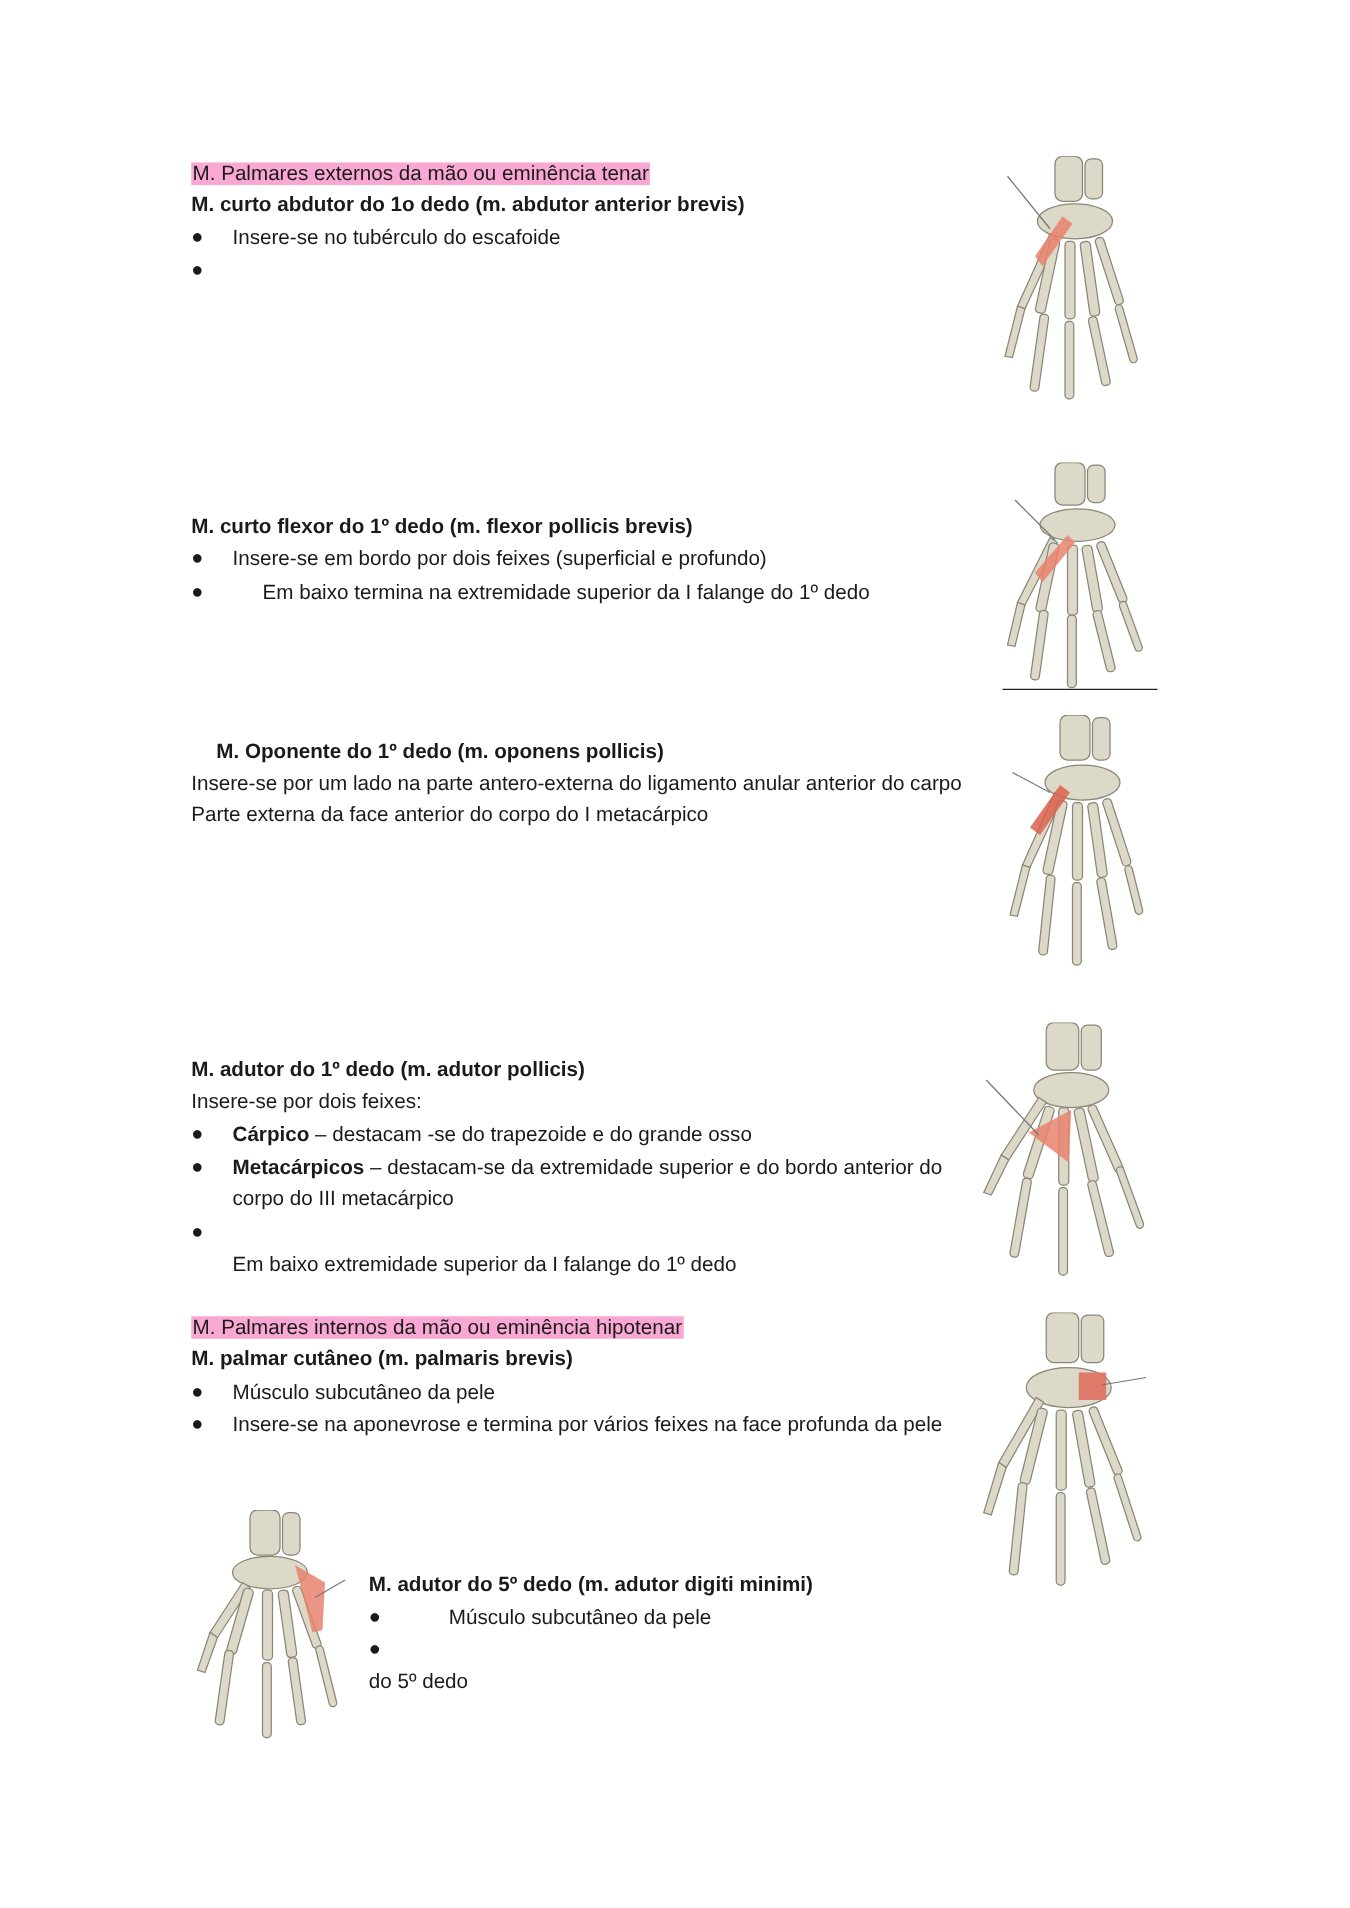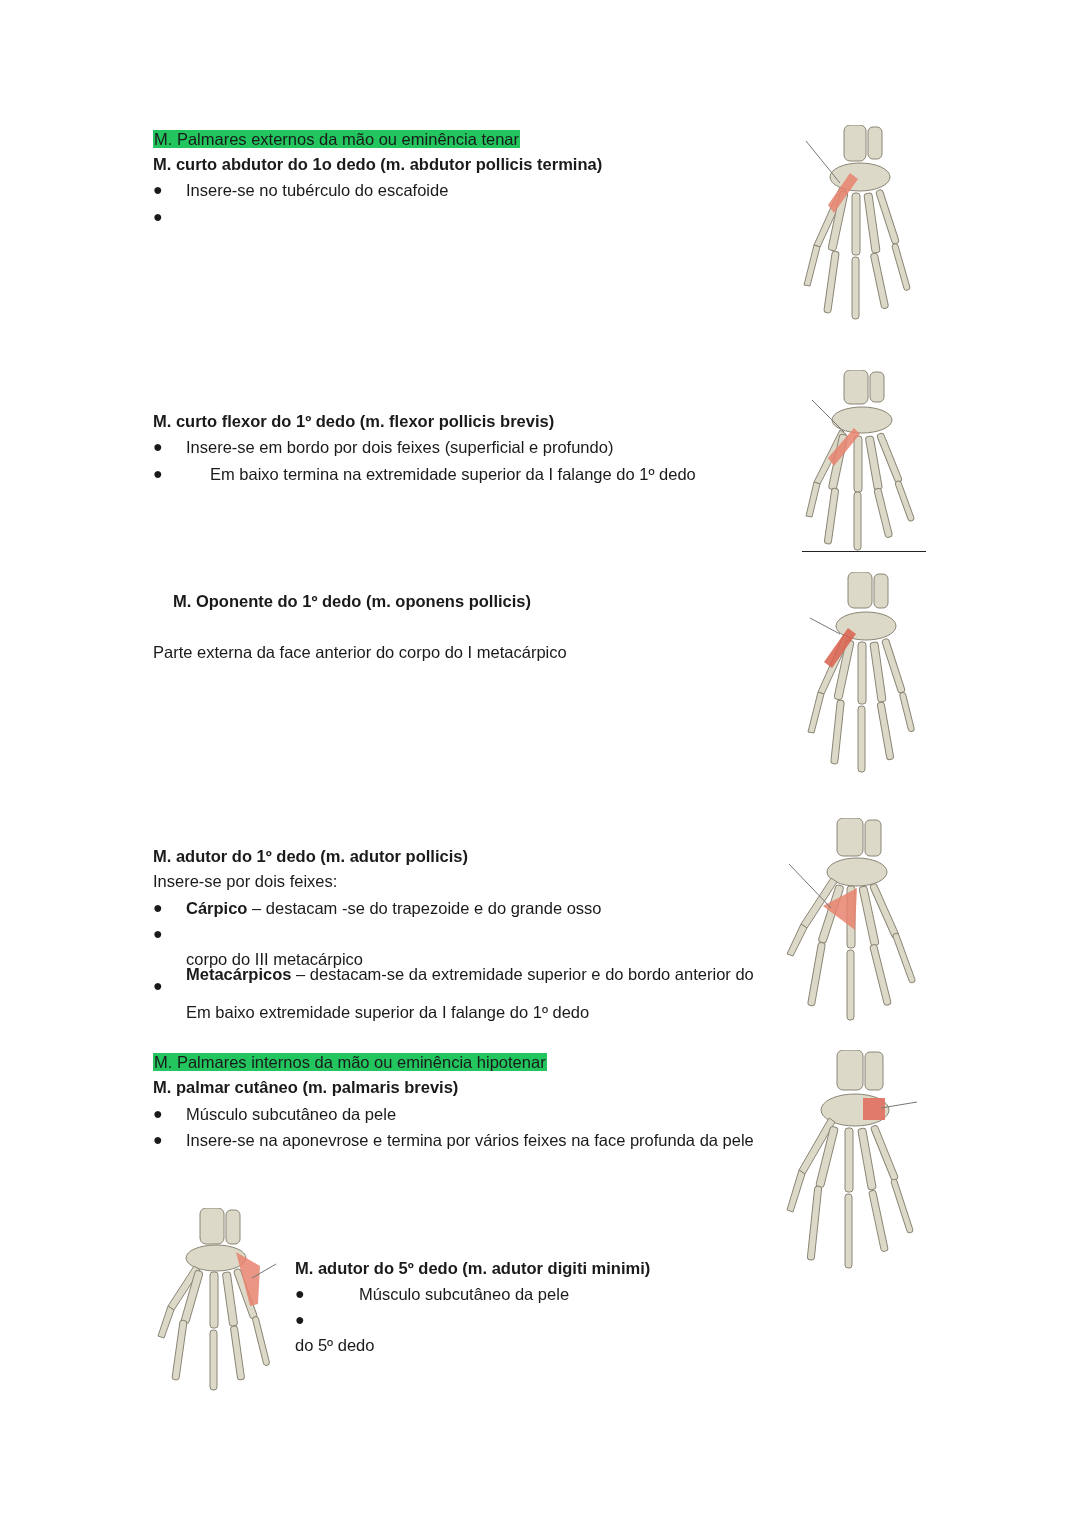--- a/index.html
+++ b/index.html
@@ -1,54 +1,55 @@
 <!DOCTYPE html>
 <html><head>
 <meta charset="utf-8">
 <style>
   html, body { margin: 0; padding: 0; background: #ffffff; }
   body { width: 1080px; height: 1526px; position: relative; overflow: hidden;
          font-family: "Liberation Sans", "DejaVu Sans", sans-serif; color: #1a1a1a; }
   .page { position: absolute; left: 0; top: 0; width: 1080px; height: 1526px; }
   .txt { position: absolute; font-size: 16.5px; line-height: 26px; white-space: nowrap; }
-  .hl { background: #22c55e; padding: 0 1px; }
+  .hl { background: #f9a8d4; padding: 0 1px; }
   .b { font-weight: bold; }
   .bullet { position: absolute; font-size: 16px; line-height: 26px; }
   .fig { position: absolute; }
   .hr { position: absolute; height: 1px; background: #222; }
 </style>
 </head>
 <body>
 
 <div class="page">
 
   <div class="txt" style="left:153px; top:126px;">
     <span class="hl">M. Palmares externos da mão ou eminência tenar</span>
   </div>
 
-  <div class="txt b" style="left:153px; top:151px;">M. curto abdutor do 1o dedo (m. abdutor pollicis termina)</div>
+  <div class="txt b" style="left:153px; top:151px;">M. curto abdutor do 1o dedo (m. abdutor anterior brevis)</div>
   <div class="bullet" style="left:153px; top:177px;">●</div>
   <div class="txt" style="left:186px; top:177px;">Insere-se no tubérculo do escafoide</div>
   <div class="bullet" style="left:153px; top:204px;">●</div>
 
   <div class="txt b" style="left:153px; top:408px;text-align:right;">M. curto flexor do 1º dedo (m. flexor pollicis brevis)</div>
   <div class="bullet" style="left:153px; top:434px;">●</div>
   <div class="txt" style="left:186px; top:434px;">Insere-se em bordo por dois feixes (superficial e profundo)</div>
   <div class="bullet" style="left:153px; top:461px;">●</div>
   <div class="txt" style="left:186px; top:461px;margin-left:24px;">Em baixo termina na extremidade superior da I falange do 1º dedo</div>
 
   <div class="txt b" style="left:153px; top:588px;margin-left:20px;">M. Oponente do 1º dedo (m. oponens pollicis)</div>
+  <div class="txt" style="left:153px; top:614px;">Insere-se por um lado na parte antero-externa do ligamento anular anterior do carpo</div>
   <div class="txt" style="left:153px; top:639px;">Parte externa da face anterior do corpo do I metacárpico</div>
 
   <div class="txt b" style="left:153px; top:843px;">M. adutor do 1º dedo (m. adutor pollicis)</div>
   <div class="txt" style="left:153px; top:868px;">Insere-se por dois feixes:</div>
   <div class="bullet" style="left:153px; top:895px;">●</div>
   <div class="txt" style="left:186px; top:895px;"><span class="b">Cárpico</span><span> – destacam -se do trapezoide e do grande osso</span></div>
   <div class="bullet" style="left:153px; top:921px;">●</div>
-  <div class="txt" style="left:186px; top:921px;margin-top:40px;"><span class="b">Metacárpicos</span><span> – destacam-se da extremidade superior e do bordo anterior do</span></div>
+  <div class="txt" style="left:186px; top:921px;"><span class="b">Metacárpicos</span><span> – destacam-se da extremidade superior e do bordo anterior do</span></div>
   <div class="txt" style="left:186px; top:946px;">corpo do III metacárpico</div>
   <div class="bullet" style="left:153px; top:973px;">●</div>
   <div class="txt" style="left:186px; top:999px;">Em baixo extremidade superior da I falange do 1º dedo</div>
 
   <div class="txt" style="left:153px; top:1049px;">
     <span class="hl">M. Palmares internos da mão ou eminência hipotenar</span>
   </div>
 
   <div class="txt b" style="left:153px; top:1074px;">M. palmar cutâneo (m. palmaris brevis)</div>
   <div class="bullet" style="left:153px; top:1101px;">●</div>

